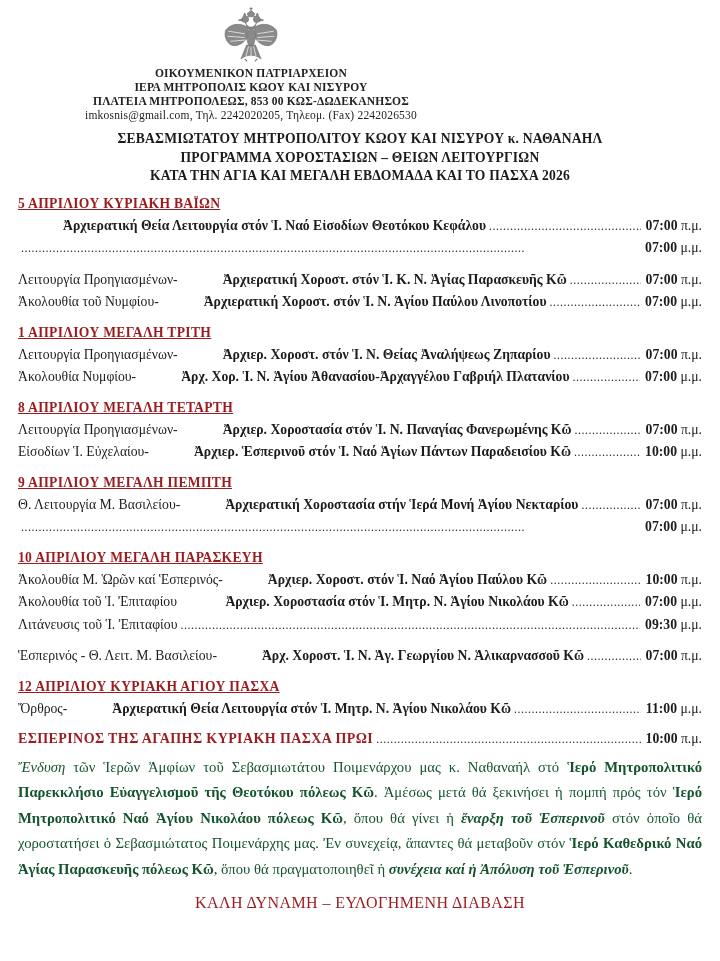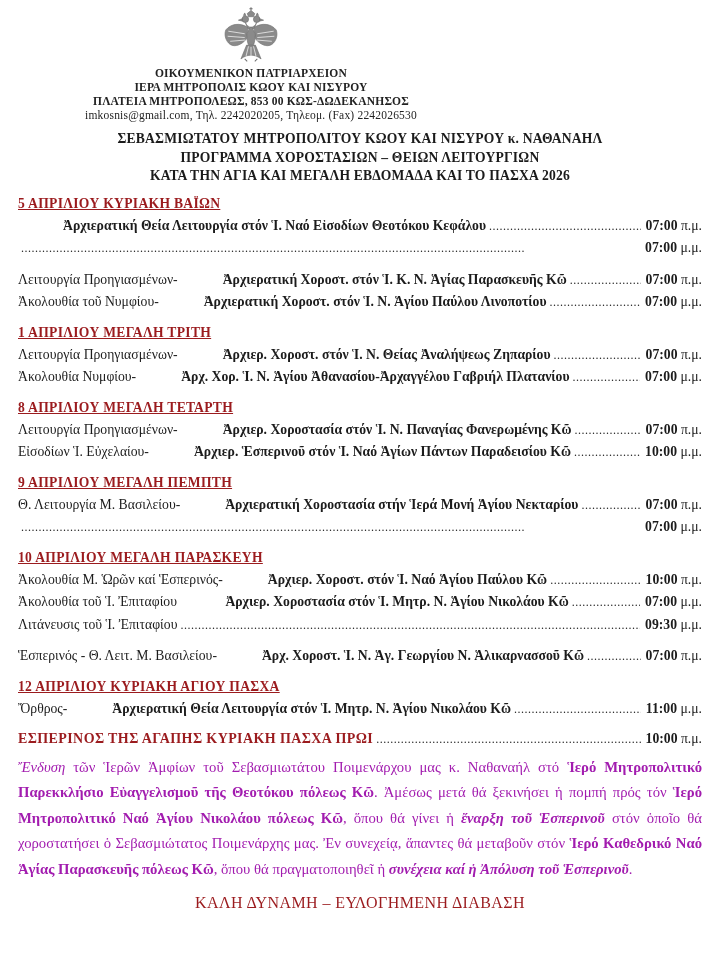--- a/index.html
+++ b/index.html
@@ -35,21 +35,21 @@
   .dots { flex: 1 1 auto; min-width: 8px; overflow: hidden; white-space: nowrap; margin: 0 5px 0 3px; color:#2a2a2a; }
   .dots::after { content: "................................................................................................................................................"; letter-spacing: .5px; font-size: 12px; }
   .time { white-space: nowrap; font-size: 13.7px; }
   .time .hhmm { font-weight: bold; }
 
   
   .vespers-row { display: flex; align-items: baseline; margin: 2px 0 8px 0; }
   .vespers-label { color: var(--accent); font-weight: bold; font-size: 14px; letter-spacing: .4px; white-space: nowrap; }
 
   
-  .paragraph { font-size: 14.7px; line-height: 25.4px; text-align: justify; color:#a21caf; }
+  .paragraph { font-size: 14.7px; line-height: 25.4px; text-align: justify; color:#14532d; }
   .paragraph .seg-b { font-weight: bold; }
   .paragraph .seg-i { font-style: italic; }
 
   
   .footer-line { text-align: center; color: var(--accent); font-weight: normal; font-size: 16px; margin-top: 12px; letter-spacing: .4px; }
 </style>
 </head>
 <body>
 
 <div class="page">

